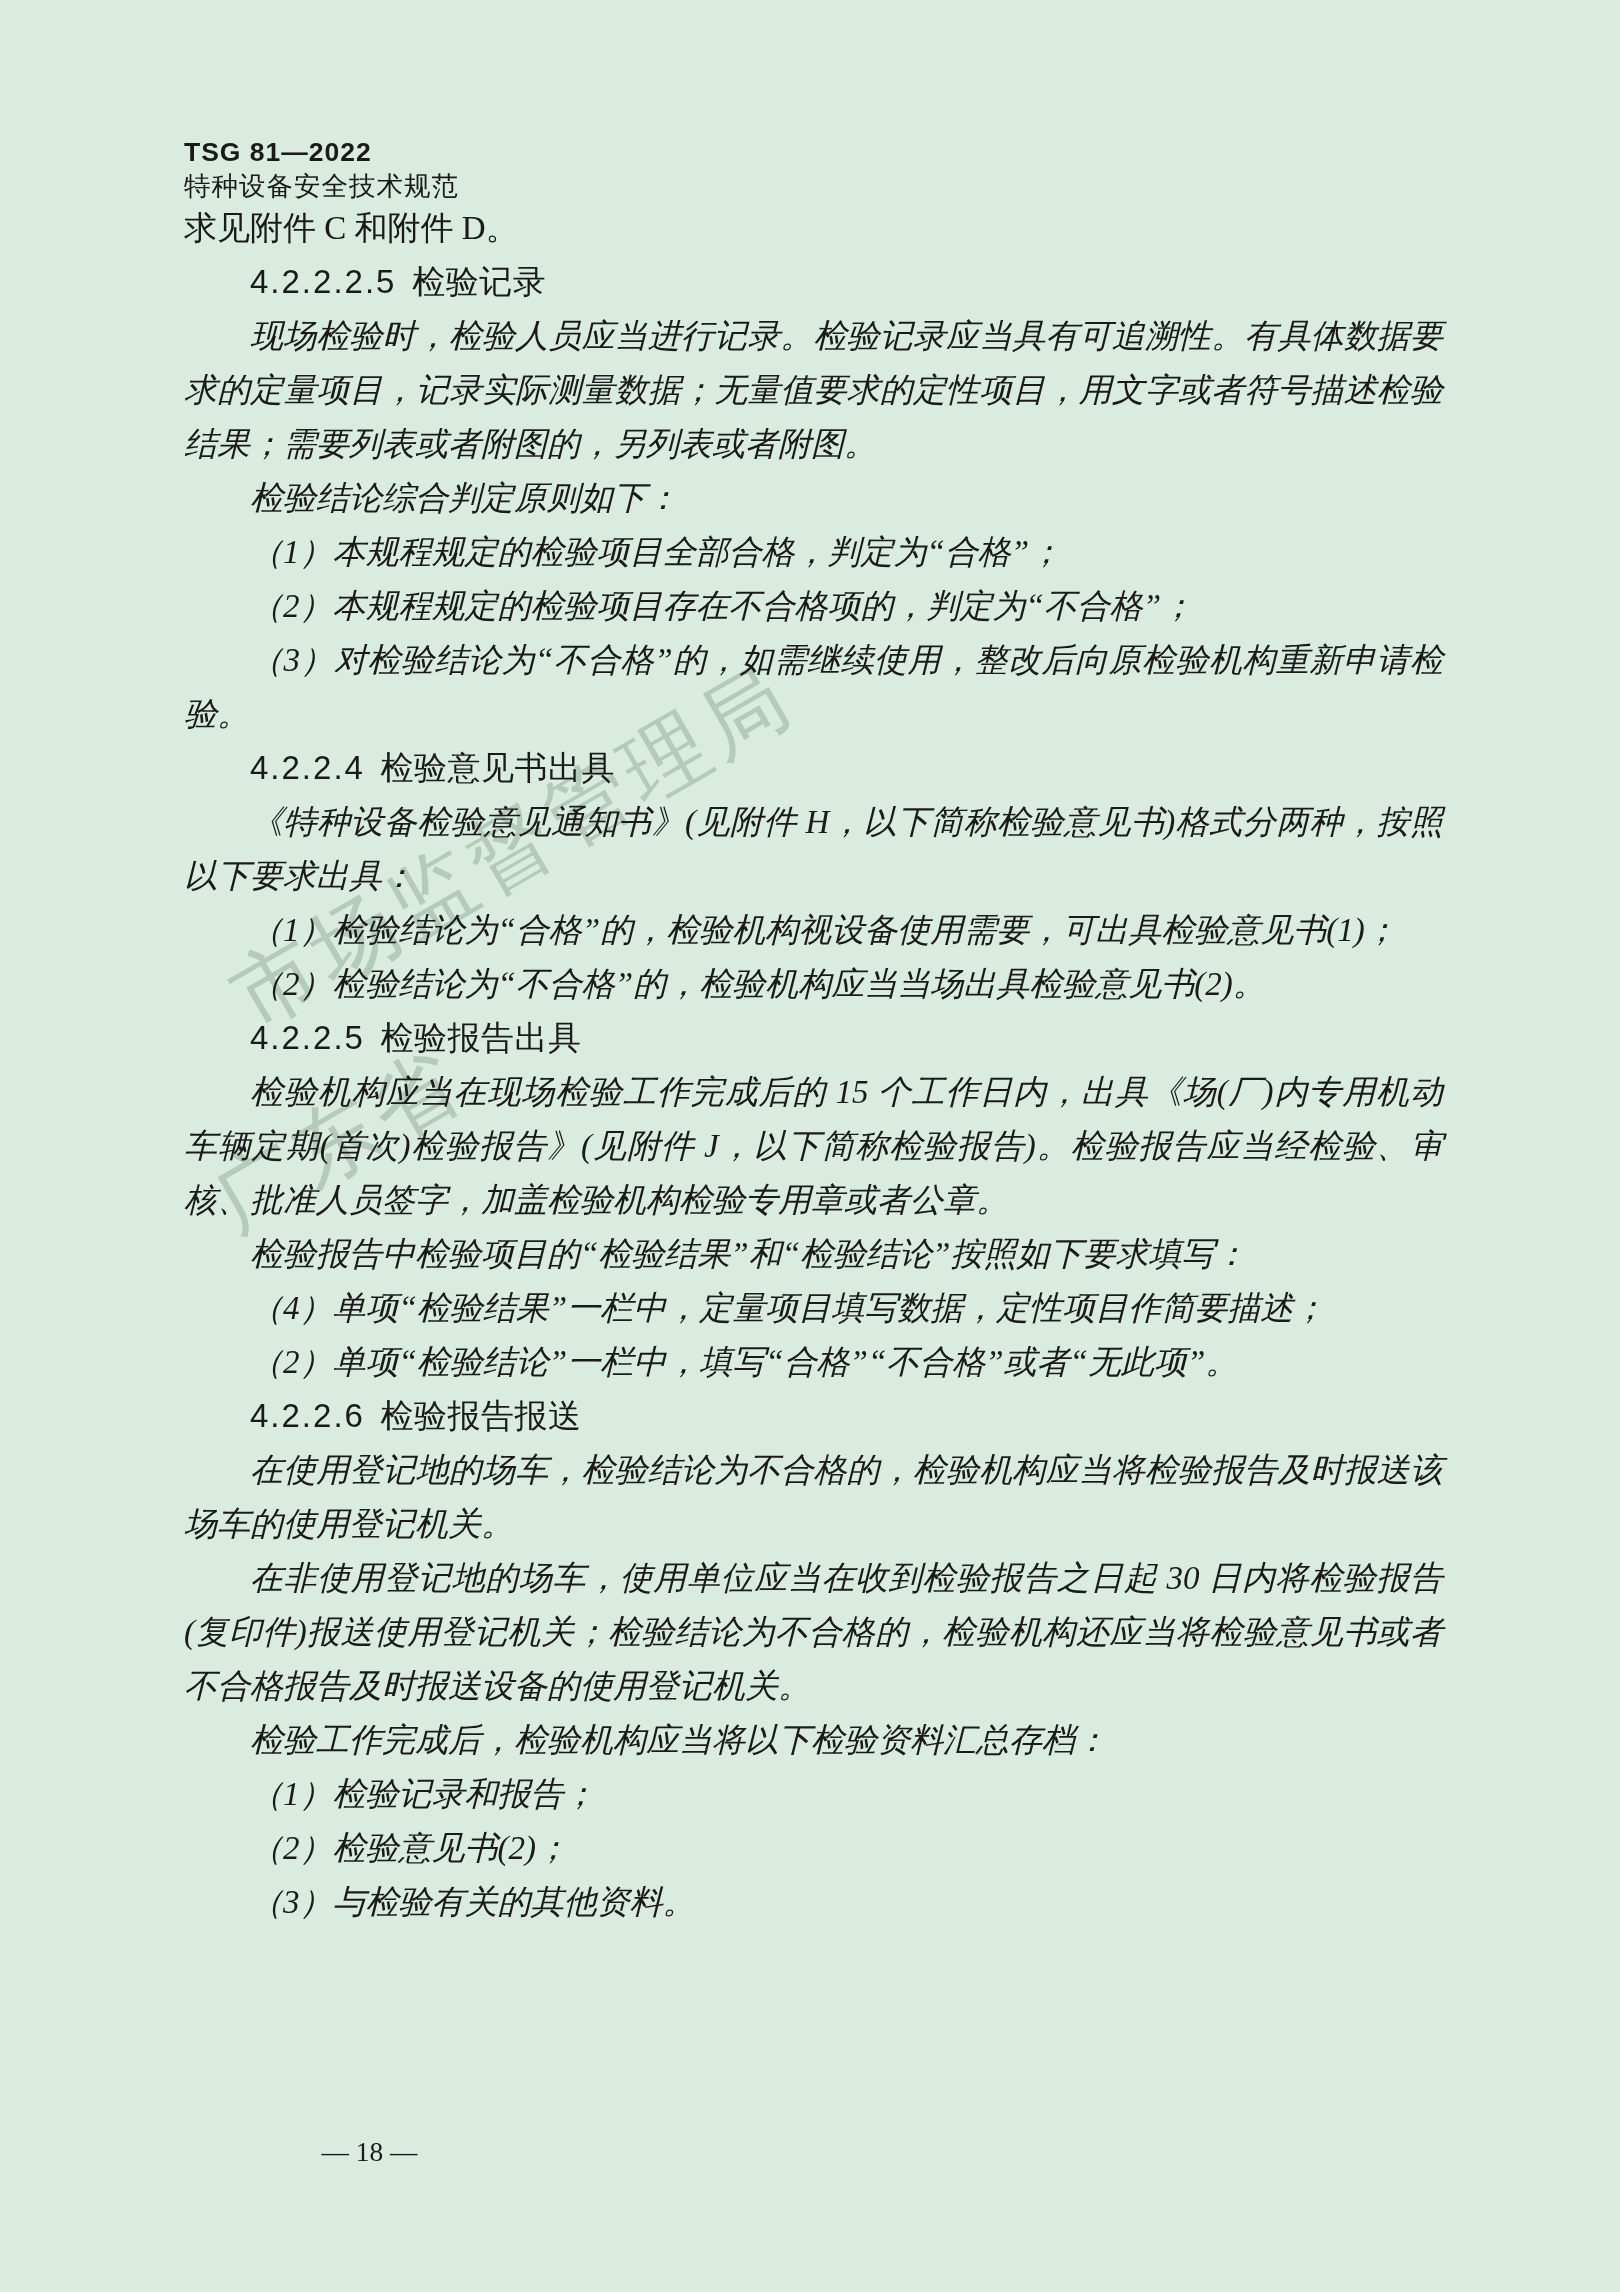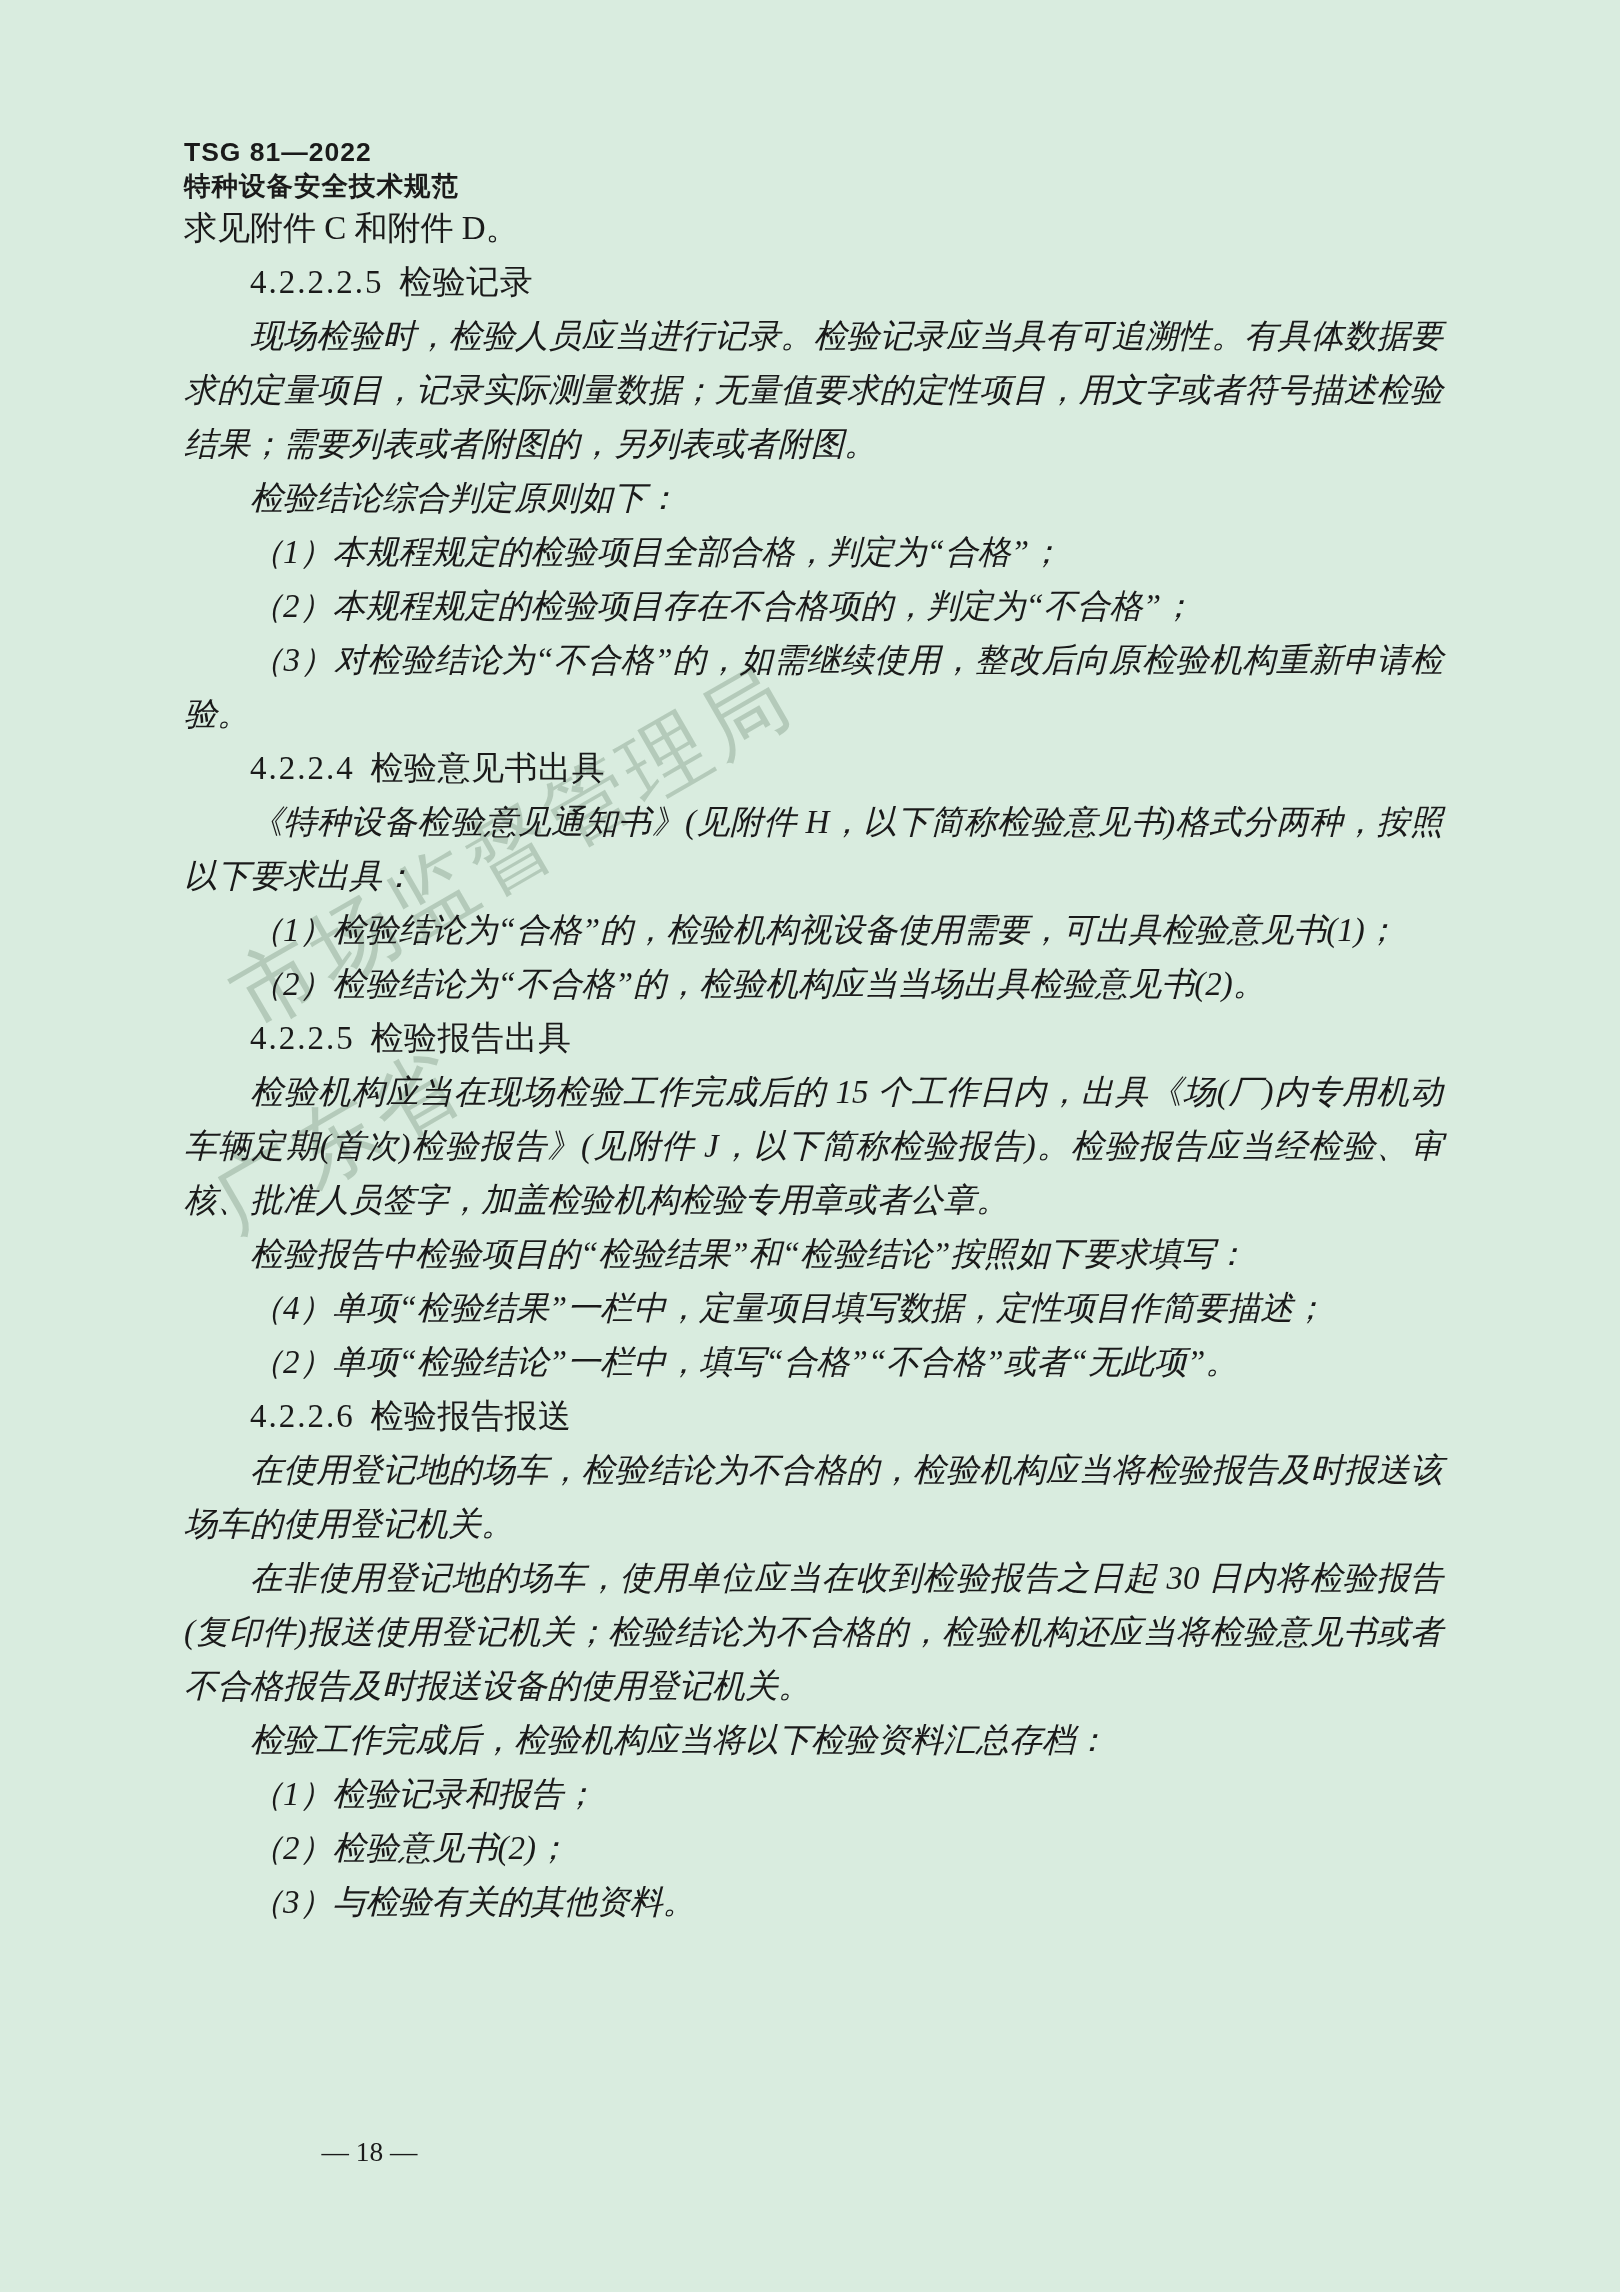--- a/index.html
+++ b/index.html
@@ -60,21 +60,21 @@
     font-size: 26.5px;
     flex-direction: column;
   }
   .header-left {
     font-family: "Liberation Sans", sans-serif;
     letter-spacing: 1px;
     font-weight: 600;
   }
   .header-right {
     font-family: "Liberation Sans", sans-serif;
-    font-weight: 700;
+    font-weight: 400;
     letter-spacing: 1px;
   }
 
   
   .content {
     position: absolute;
     left: 184px;
     top: 201px;
     width: 1259px;
     font-size: 33px;
@@ -90,21 +90,21 @@
     font-style: italic;
   }
   p.noind {
     text-indent: 0;
   }
   .clause {
     text-indent: 2em;
     letter-spacing: 0.5px;
   }
   .clause .num {
-    font-family: Liberation Serif, serif;
+    font-family: Liberation Sans, sans-serif;
     letter-spacing: 2px;
   }
   .clause .ttl {
     margin-left: 15.7px;
   }
 
   
   .footer {
     position: absolute;
     left: 0;

